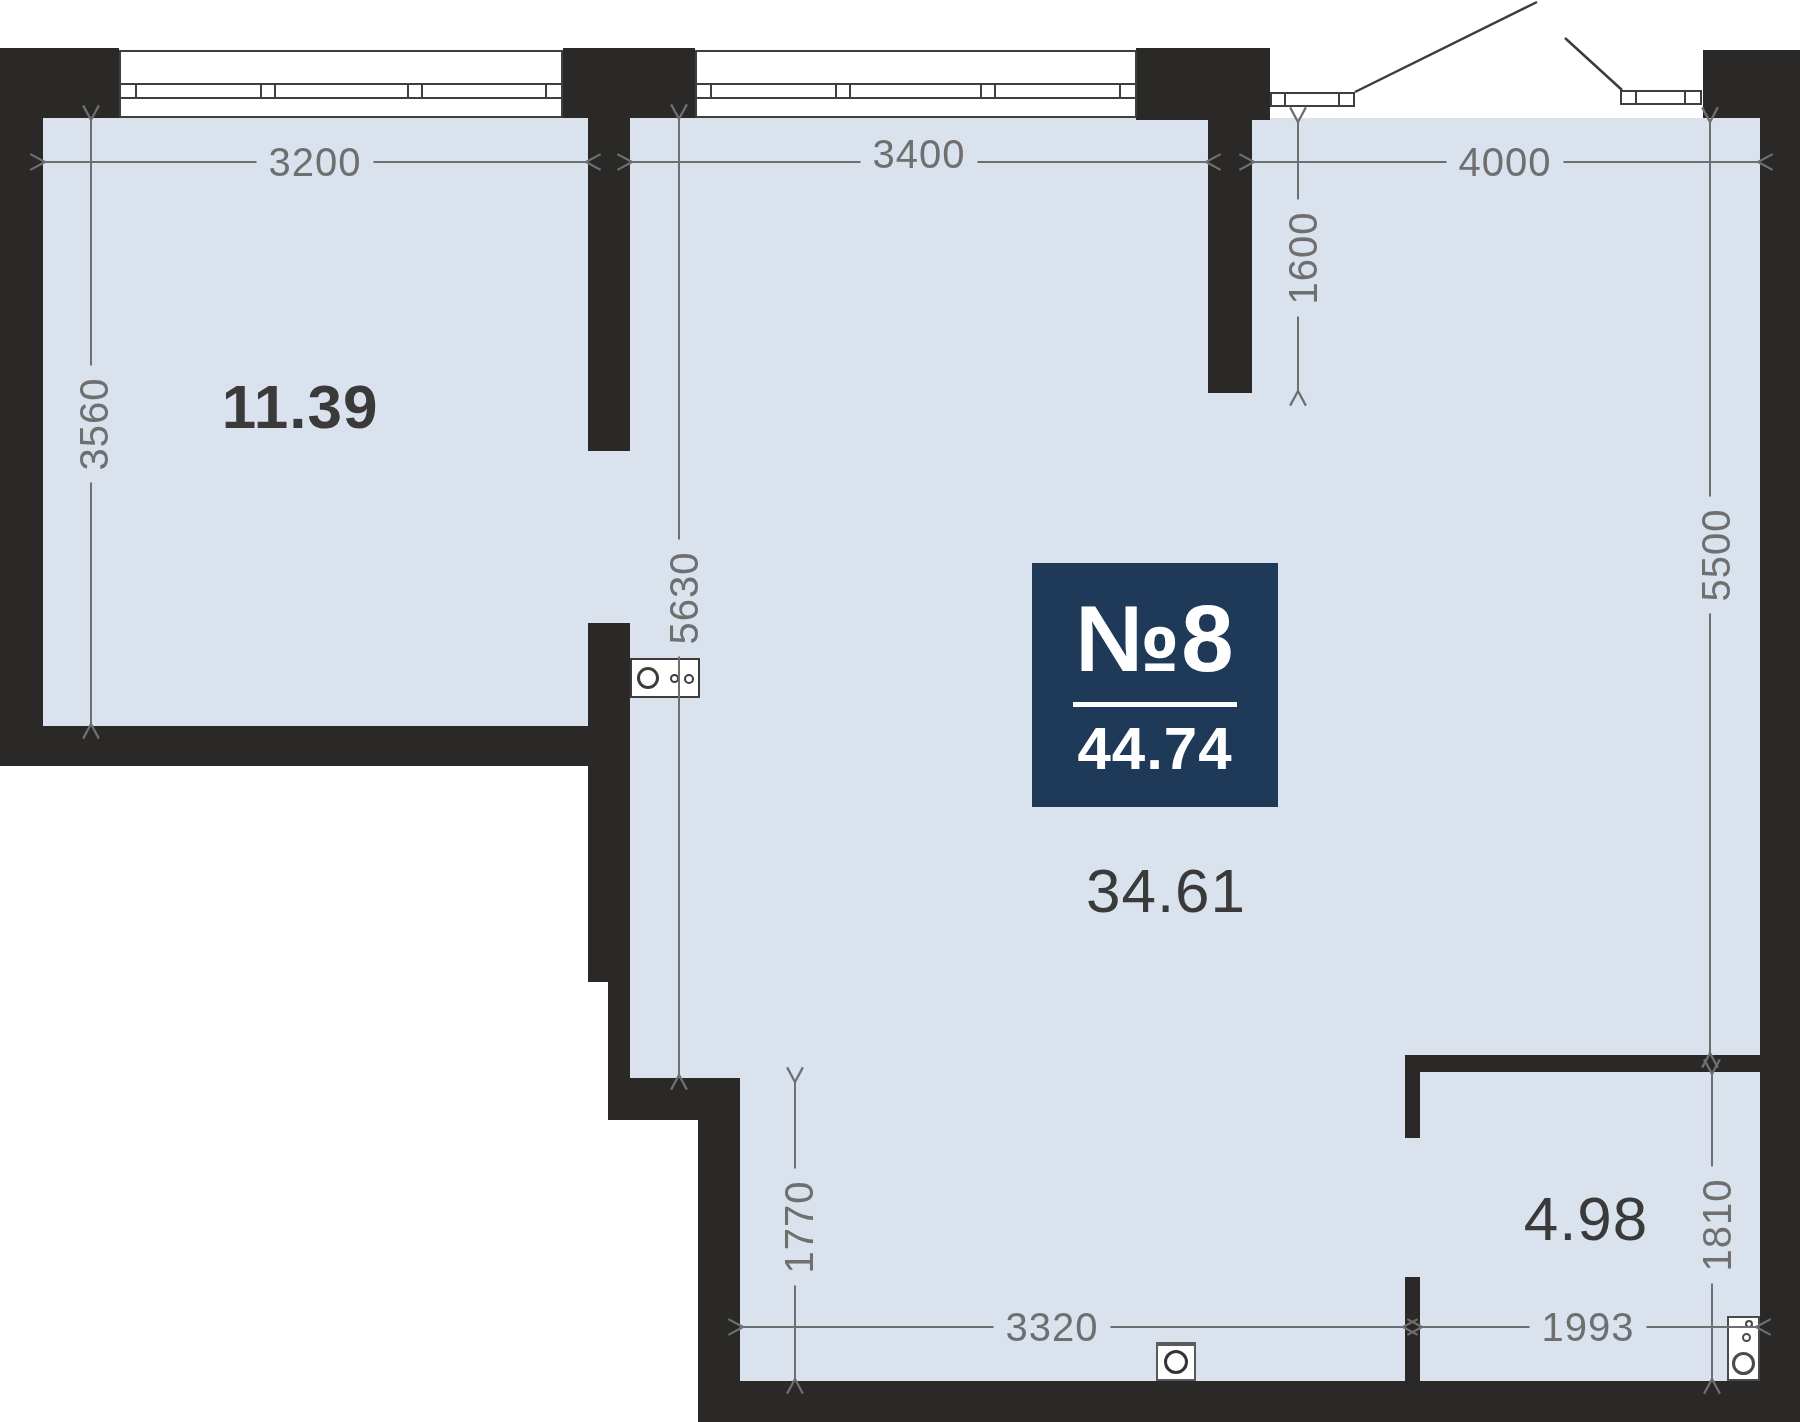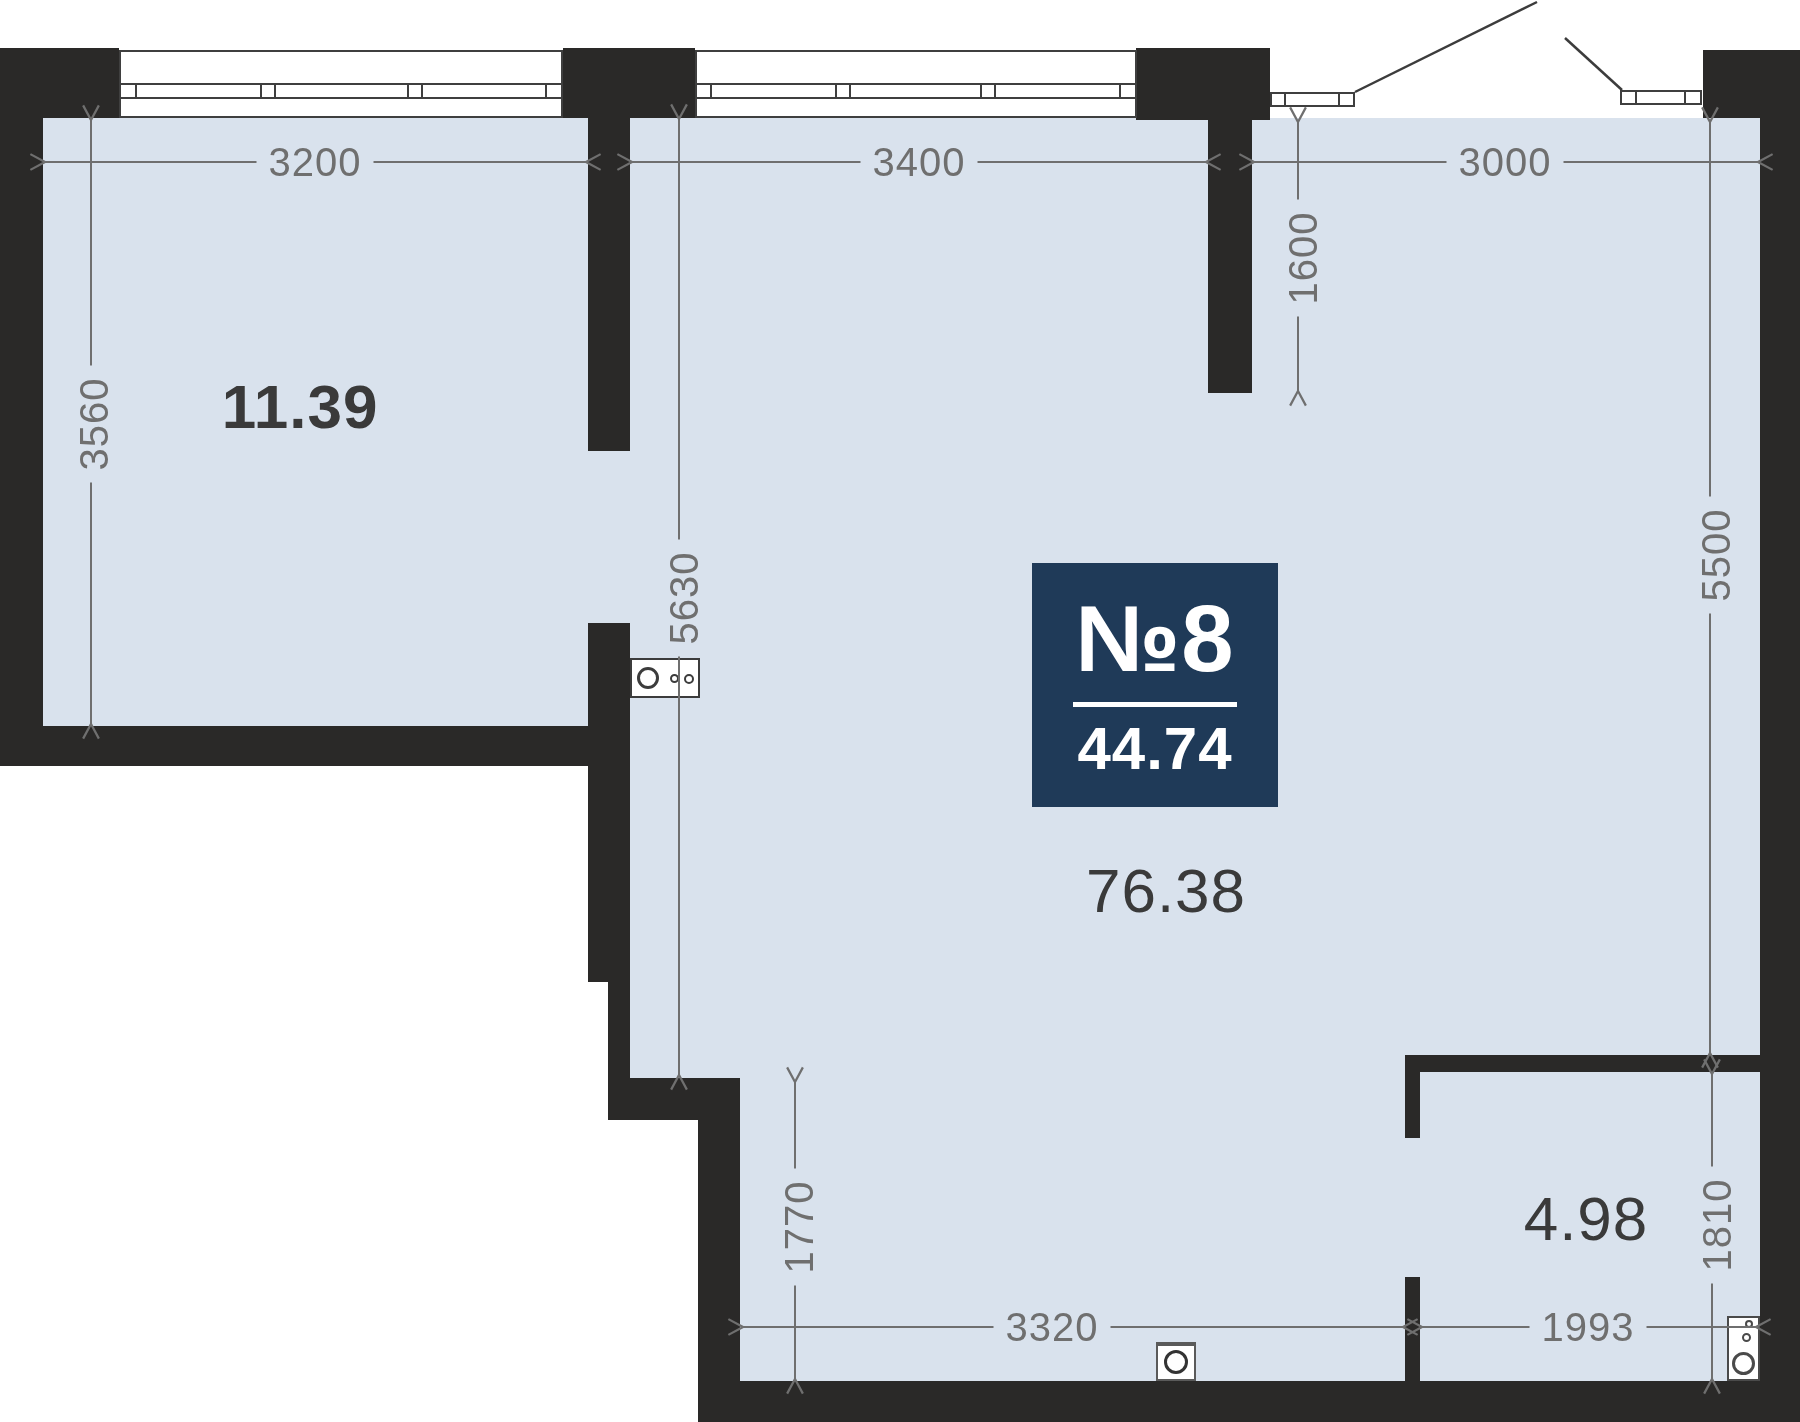--- a/index.html
+++ b/index.html
@@ -135,33 +135,33 @@
       <line x1="743" y1="1327" x2="1403" y2="1327" marker-start="url(#ar)" marker-end="url(#ar)"></line>
       <line x1="1422" y1="1327" x2="1756" y2="1327" marker-start="url(#ar)" marker-end="url(#ar)"></line>
     </g>
     <g stroke="#3c3c3c" stroke-width="2.5" fill="none">
       <line x1="1355" y1="92" x2="1537" y2="2"></line>
       <line x1="1622" y1="90" x2="1565" y2="38"></line>
     </g>
   </svg>
 
   <div class="dim-label" style="left:315px;top:162px;">3200</div>
-  <div class="dim-label" style="left:919px;top:162px;">3400</div>
-  <div class="dim-label" style="left:1505px;top:162px;">3000</div>
+  <div class="dim-label" style="left:919px;top:154px;">3400</div>
+  <div class="dim-label" style="left:1505px;top:162px;">4000</div>
   <div class="dim-label rot" style="left:94px;top:424px;">3560</div>
   <div class="dim-label rot" style="left:684px;top:598px;">5630</div>
   <div class="dim-label rot" style="left:1303px;top:258px;">1600</div>
   <div class="dim-label rot" style="left:1716px;top:555px;">5500</div>
   <div class="dim-label rot" style="left:799px;top:1227px;">1770</div>
   <div class="dim-label rot" style="left:1717px;top:1225px;">1810</div>
   <div class="dim-label" style="left:1052px;top:1327px;">3320</div>
   <div class="dim-label" style="left:1588px;top:1327px;">1993</div>
 
   <div class="area-label" style="left:300px;top:406px;font-weight:bold;">11.39</div>
-  <div class="area-label" style="left:1166px;top:890px;">76.38</div>
+  <div class="area-label" style="left:1166px;top:890px;">34.61</div>
   <div class="area-label" style="left:1586px;top:1218px;">4.98</div>
 
   <div id="badge">
     <div class="num">№8</div>
     <div class="rule"></div>
     <div class="total">44.74</div>
   </div>
 
 </div>
 

